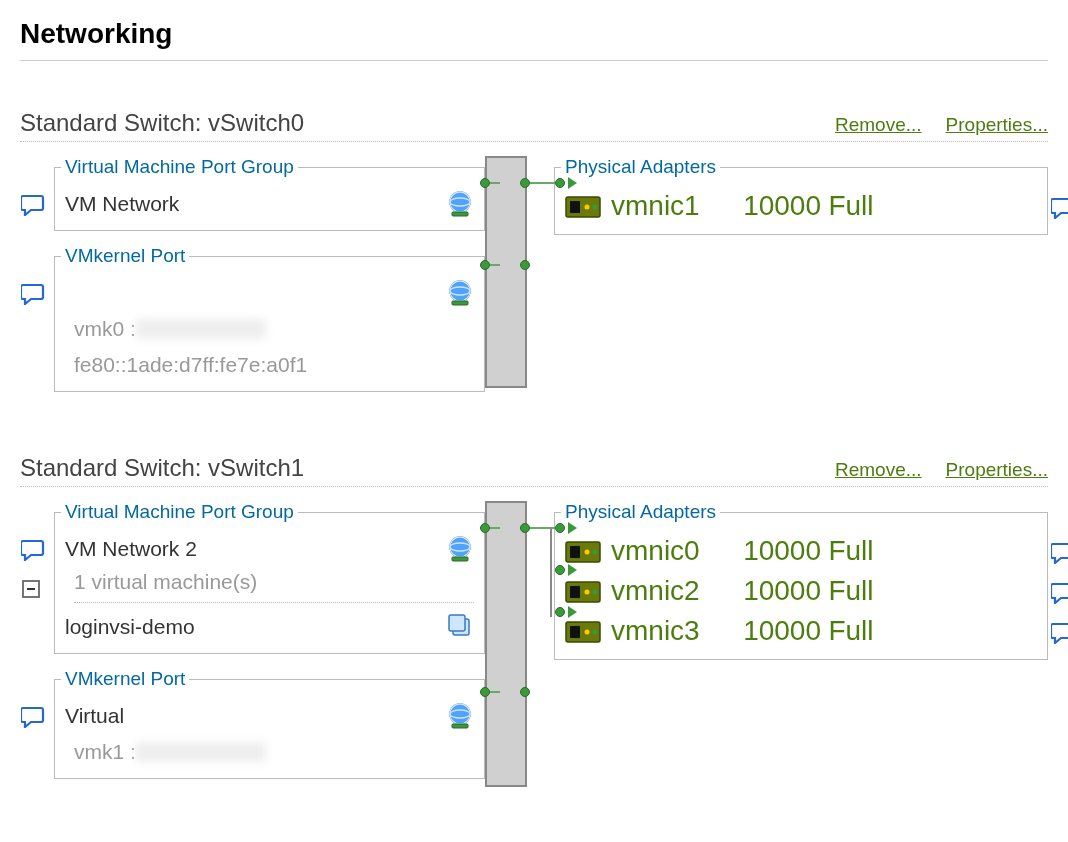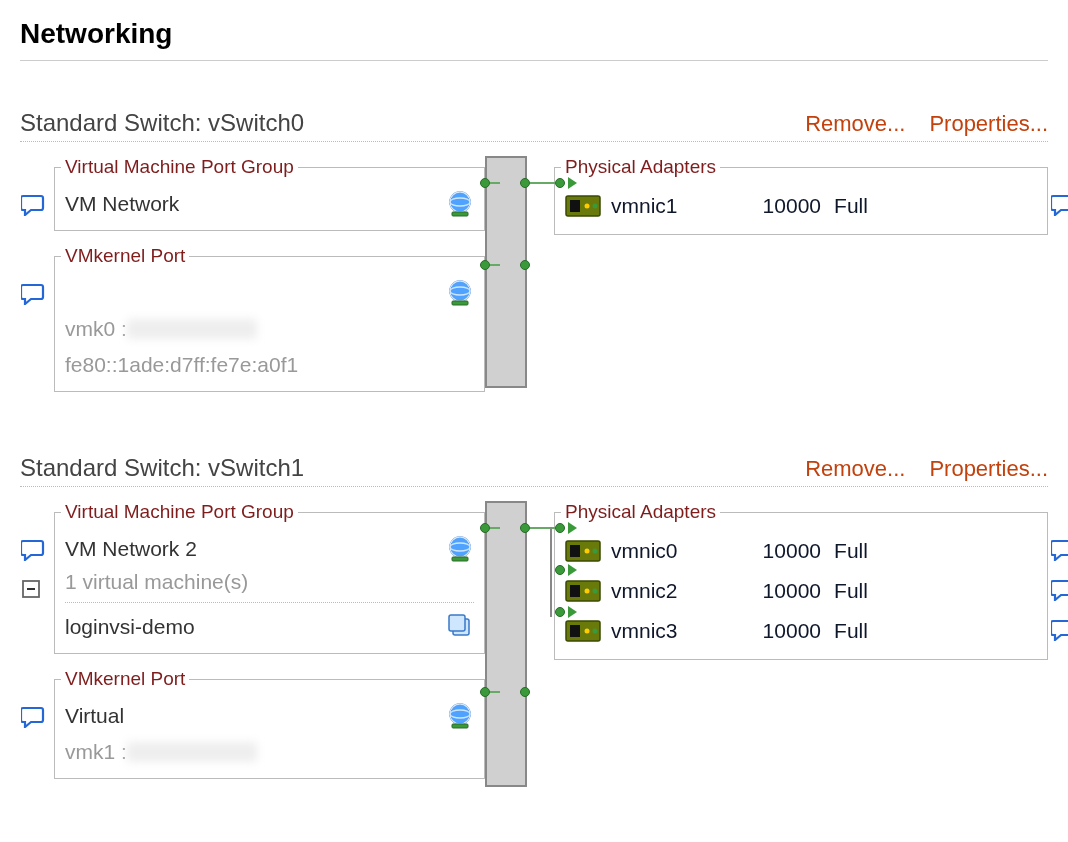--- a/index.html
+++ b/index.html
@@ -26,24 +26,25 @@
     align-items: baseline;
     border-bottom: 1px dotted #bbb;
     padding-bottom: 4px;
   }
   .switch-label {
     color: #444;
     font-size: 24px;
   }
   .spacer { flex: 1; }
   .action-link {
-    color: #c2410c;
-    font-size: 22px;
+    color: #4d7c0f;
+    font-size: 19px;
     margin-left: 24px;
     cursor: pointer;
+    text-decoration: underline;
   }
 
   .switch-body {
     display: flex;
     align-items: flex-start;
     padding-top: 14px;
     position: relative;
   }
 
   .left-col { width: 465px; position: relative; }
@@ -58,37 +59,37 @@
     border: 2px solid #888;
   }
 
   fieldset.group {
     border: 1px solid #bbb;
     margin: 0 0 14px 34px;
     padding: 8px 10px 8px 10px;
     position: relative;
   }
   fieldset.group legend {
-    color: #7f1d1d;
+    color: #0369a1;
     font-size: 19px;
     padding: 0 4px;
     margin-left: -4px;
   }
   fieldset.right-group {
     margin: 0 0 14px 24px;
   }
 
   .row {
     display: flex;
     align-items: center;
     min-height: 36px;
     font-size: 21px;
     color: #333;
   }
-  .row.dim { color: #999; }
+  .row.dim { color: #999; margin-left: 9px; }
   .row.dotted { border-bottom: 1px dotted #bbb; padding-bottom: 6px; margin-bottom: 6px; }
 
   .bubble-icon, .expand-icon {
     position: absolute;
     left: -34px;
     width: 24px;
     height: 22px;
     color: #2468d8;
   }
   .bubble-right {
@@ -109,22 +110,22 @@
   .vm-icon {
     width: 26px; height: 26px;
     margin-left: auto;
   }
   .vm-icon svg { width: 26px; height: 26px; }
 
   .pnic-row {
     display: flex;
     align-items: center;
     min-height: 40px;
-    font-size: 21px;
-    color: #0f172a;
+    font-size: 28px;
+    color: #4d7c0f;
     position: relative;
   }
   .pnic-icon {
     width: 36px; height: 24px;
     margin-right: 10px;
   }
   .pnic-icon svg { width: 36px; height: 24px; }
   .pnic-name { width: 120px; }
   .pnic-speed { width: 90px; text-align: right; }
   .pnic-duplex { width: 60px; text-align: center; }

